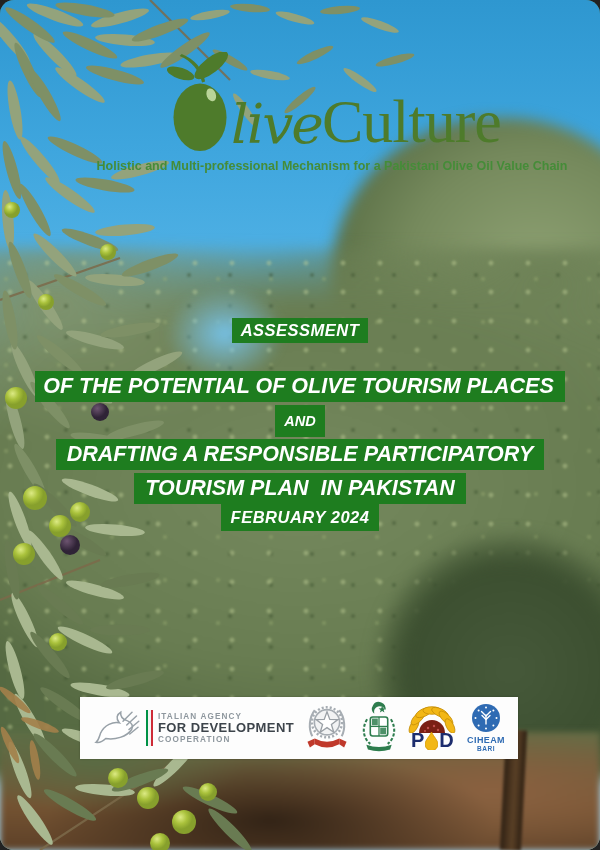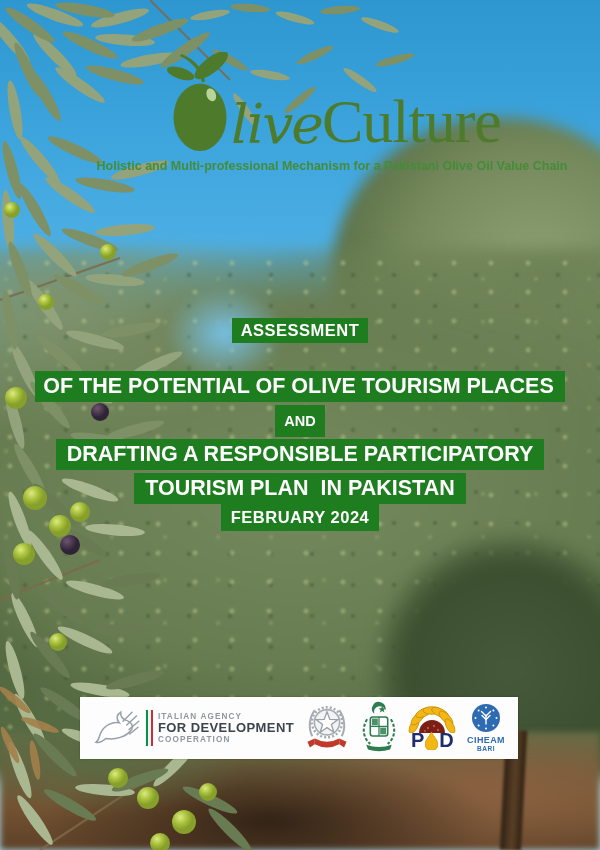--- a/index.html
+++ b/index.html
@@ -1,17 +1,17 @@
 <!DOCTYPE html>
 <html style="--band-green: #1e7d1f; --logo-green: #4e7b2b; --tagline-green: #458c38; --sky-blue: #3fa6de; --aics-gray: #8e979e; --aics-dark: #3d444b; --pnd-navy: #1d2d6e; --pnd-yellow: #f2b715; --ciheam-blue: #2f6bb3;"><head>
 <meta charset="utf-8">
 <style>
   html,body{margin:0;padding:0;background:#222;}
   .page{position:relative;width:600px;height:850px;overflow:hidden;
-        font-family:"Liberation Sans",sans-serif;background:#5d7148;}
+        font-family:"Liberation Sans",sans-serif;background:#5d7148;border-radius:14px;}
 
   
   .sky{position:absolute;inset:0;z-index:0;
        background:linear-gradient(180deg,#2e97d0 0%,#3fa6de 18%,#53b3e6 34%,#7cc6ec 50%,#a5d8f2 64%);}
   .canopy-right{position:absolute;top:118px;right:-70px;width:340px;height:340px;border-radius:48%;z-index:1;
        background:radial-gradient(ellipse at 60% 45%,#8ea173 0%,#75895c 45%,#5f744a 68%,rgba(95,116,74,0) 79%);
        filter:blur(7px);}
   .canopy-main{position:absolute;left:-50px;right:-50px;top:248px;height:530px;z-index:1;filter:blur(7px);
        background:
         radial-gradient(ellipse 340px 200px at 15% 10%,#7f926a 0%,rgba(127,146,106,0) 70%),
@@ -44,21 +44,21 @@
   .logo-row{width:max-content;margin:0 auto;display:flex;align-items:flex-end;}
   .logo-row svg{margin:0 -4px -4px 0;}
   .brand-live{font-family:"DejaVu Serif",serif;font-style:italic;font-size:55px;line-height:.95;
        color:var(--logo-green,#4e7b2b);letter-spacing:-2px;}
   .brand-culture{font-family:"Liberation Serif",serif;font-size:62px;line-height:.9;
        color:var(--logo-green,#4e7b2b);letter-spacing:-1px;}
   .tagline{margin-top:9px;text-align:center;font-size:12.5px;font-weight:700;
        color:var(--tagline-green,#458c38);}
 
   
-  .titles{position:absolute;top:318px;left:0;width:100%;z-index:5;display:flex;flex-direction:column;align-items:center;}
+  .titles{position:absolute;top:318px;left:0;width:100%;z-index:5;display:flex;flex-direction:column;align-items:center;font-style:italic;}
   .band{background:var(--band-green,#1e7d1f);color:#fff;font-weight:700;white-space:pre-wrap;text-align:center;}
   .kicker{font-size:16.5px;padding:3px 9px;letter-spacing:.5px;}
   .line-main{font-size:21.5px;padding:3px 11px;}
   .line1{margin-top:28px;padding-left:8px;}
   .connector{font-size:14.5px;padding:8px 9px;margin-top:3px;}
   .line2{margin-top:2px;}
   .line3{margin-top:3px;text-align:center;}
   .date{font-size:16.5px;padding:4px 10px;letter-spacing:.5px;}
 
   

